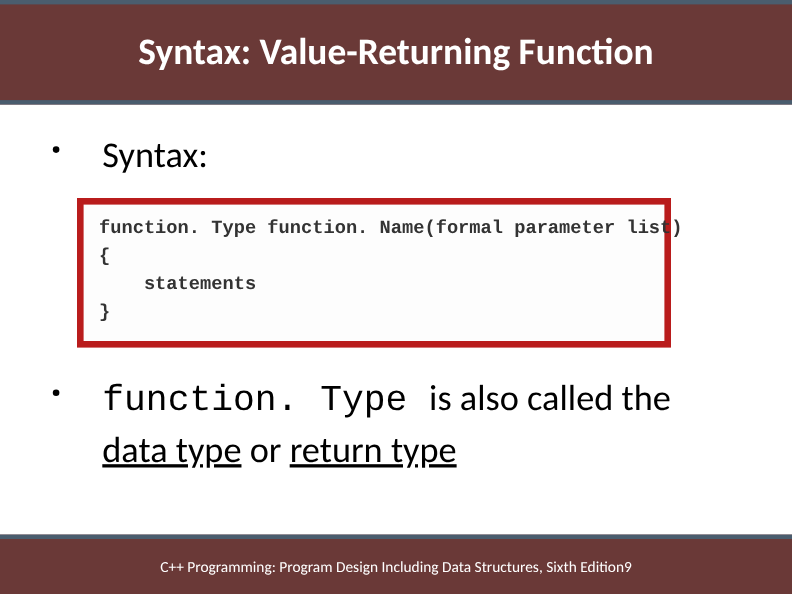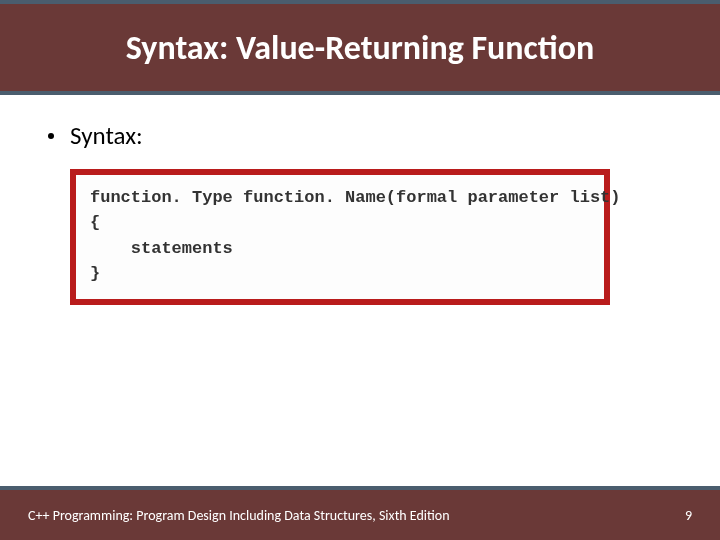--- a/index.html
+++ b/index.html
@@ -23,22 +23,23 @@
   }
   .content {
     flex: 1;
     padding: 24px 48px 0 48px;
     color: #000;
   }
   .bullet {
     display: flex;
     align-items: flex-start;
     margin-bottom: 16px;
-    font-size: 25px;
+    font-size: 33px;
     line-height: 1.35;
+    gap: 23px;
   }
   .bullet .dot {
     width: 6px; height: 6px;
     background: #000;
     border-radius: 50%;
     margin-top: 14px;
     margin-right: 16px;
     flex-shrink: 0;
   }
   .bullet .text { flex: 1; }
@@ -58,21 +59,21 @@
     white-space: pre;
   }
   .footer {
     position: absolute;
     bottom: 0; left: 0; right: 0;
     height: 54px;
     background: #6a3937;
     border-top: 4px solid #4a5d6e;
     display: flex;
     align-items: center;
-    justify-content: space-between;
+    justify-content: center;
     padding: 0 28px;
     color: #fff;
     font-size: 14px;
   }
 </style>
 </head>
 <body>
 
 <div class="slide">
 
@@ -85,20 +86,26 @@
     <div class="bullet">
       <span class="dot"></span>
       <span class="text">Syntax:</span>
     </div>
 
     <div class="code-box"><span>function. Type function. Name(formal parameter list)</span>
 <span>{</span>
 <span>    statements</span>
 <span>}</span></div>
 
+    <div class="bullet">
+      <span class="dot"></span>
+      <span class="text">
+        <span class="mono">function. Type </span><span>is also called the </span><span class="underline">data type</span><span> or </span><span class="underline">return type</span>
+      </span>
+    </div>
 
   </div>
 
   <div class="footer">
     <span>C++ Programming: Program Design Including Data Structures, Sixth Edition</span>
     <span>9</span>
   </div>
 
 </div>
 

